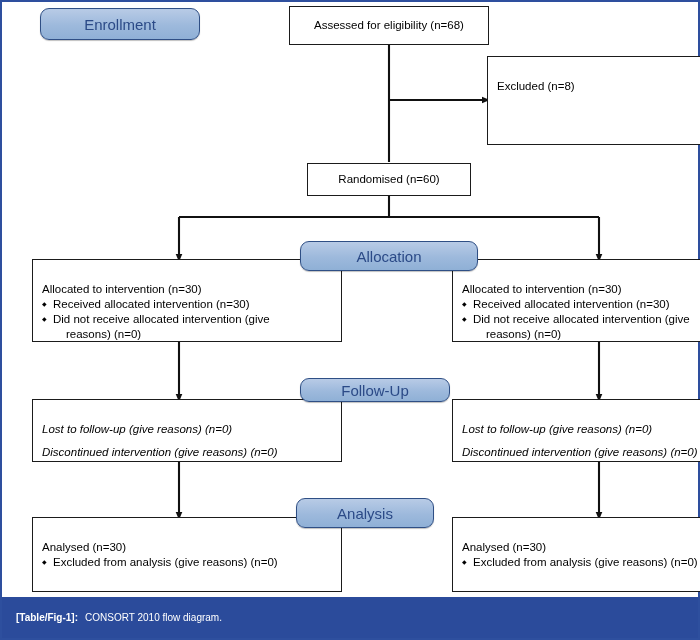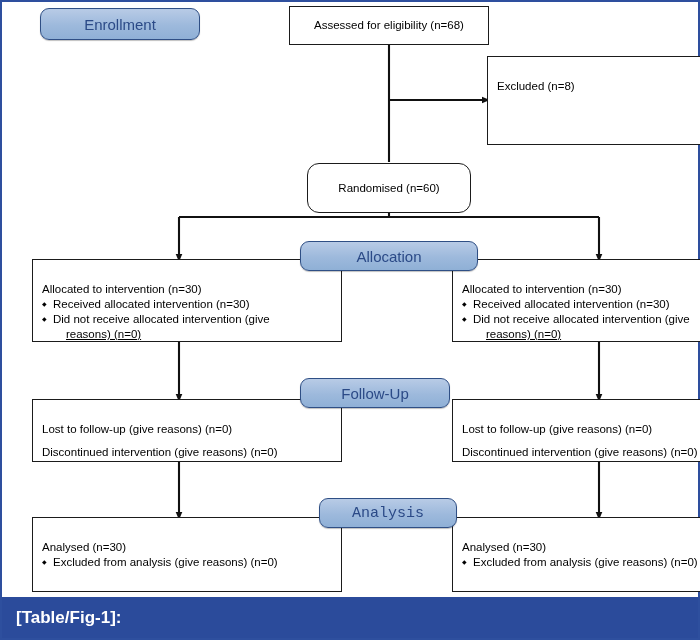--- a/index.html
+++ b/index.html
@@ -73,25 +73,25 @@
     position: absolute;
     left: 0;
     top: 0px;
     font-size: 6px;
     line-height: 15px;
     color: #000;
   }
   .bullets li .cont {
     display: block;
     padding-left: 13px;
-    text-decoration: underline;
   }
   .plainline {
     display: block;
     white-space: nowrap;
+    font-style: italic;
   }
   .gap {
     height: 8px;
   }
 
   
   .phase {
     position: absolute;
     box-sizing: border-box;
     border: 1.5px solid #2f4f85;
@@ -122,21 +122,21 @@
     left: 2px;
     top: 597px;
     width: 696px;
     height: 41px;
     background: #2b4b9b;
     color: #ffffff;
     display: flex;
     align-items: center;
     box-sizing: border-box;
     padding-left: 14px;
-    font-size: 17px;
+    font-size: 10px;
   }
   #caption .tag {
     font-weight: bold;
     margin-right: 7px;
   }
 </style>
 </head>
 <body>
 
 <div id="page">
@@ -169,37 +169,37 @@
     </svg>
 
     <div class="phase" style="left:16px; top:8px; width:160px; height:32px;">
       <span>Enrollment</span>
     </div>
 
     <div class="phase" style="left:276px; top:241px; width:178px; height:30px;">
       <span>Allocation</span>
     </div>
 
-    <div class="phase" style="left:276px; top:378px; width:150px; height:30px;">
+    <div class="phase" style="left:276px; top:378px; width:150px; height:24px;">
       <span>Follow-Up</span>
     </div>
 
-    <div class="phase" style="left:295px; top:498px; width:138px; height:30px;font-family:Liberation Mono, monospace;">
+    <div class="phase" style="left:272px; top:498px; width:138px; height:30px;">
       <span>Analysis</span>
     </div>
 
     <div class="flowbox center" style="left:265px; top:6px; width:200px; height:39px; z-index:3;">
       <span>Assessed for eligibility (n=68)</span>
     </div>
 
     <div class="flowbox" style="left:463px; top:56px; width:227px; height:89px; z-index:3;">
       <span class="head">Excluded (n=8)</span>
     </div>
 
-    <div class="flowbox center" style="left:283px; top:163px; width:164px; height:50px; z-index:3;border-radius:12px;">
+    <div class="flowbox center" style="left:283px; top:163px; width:164px; height:33px; z-index:3;">
       <span>Randomised (n=60)</span>
     </div>
 
     <div class="flowbox" style="left:8px; top:259px; width:310px; height:83px; z-index:3;">
       <span class="head">Allocated to intervention (n=30)</span>
       <ul class="bullets">
         <li>Received allocated intervention (n=30)</li>
         <li>
           <span>Did not receive allocated intervention (give</span>
           <span class="cont">reasons) (n=0)</span>
@@ -241,16 +241,17 @@
       <span class="head">Analysed (n=30)</span>
       <ul class="bullets">
         <li>Excluded from analysis (give reasons) (n=0)</li>
       </ul>
     </div>
 
   </div>
 
   <div id="caption">
     <span class="tag">[Table/Fig-1]:</span>
+    <span>CONSORT 2010 flow diagram.</span>
   </div>
 
   <div id="frame"></div>
 </div>
 
 </body></html>

